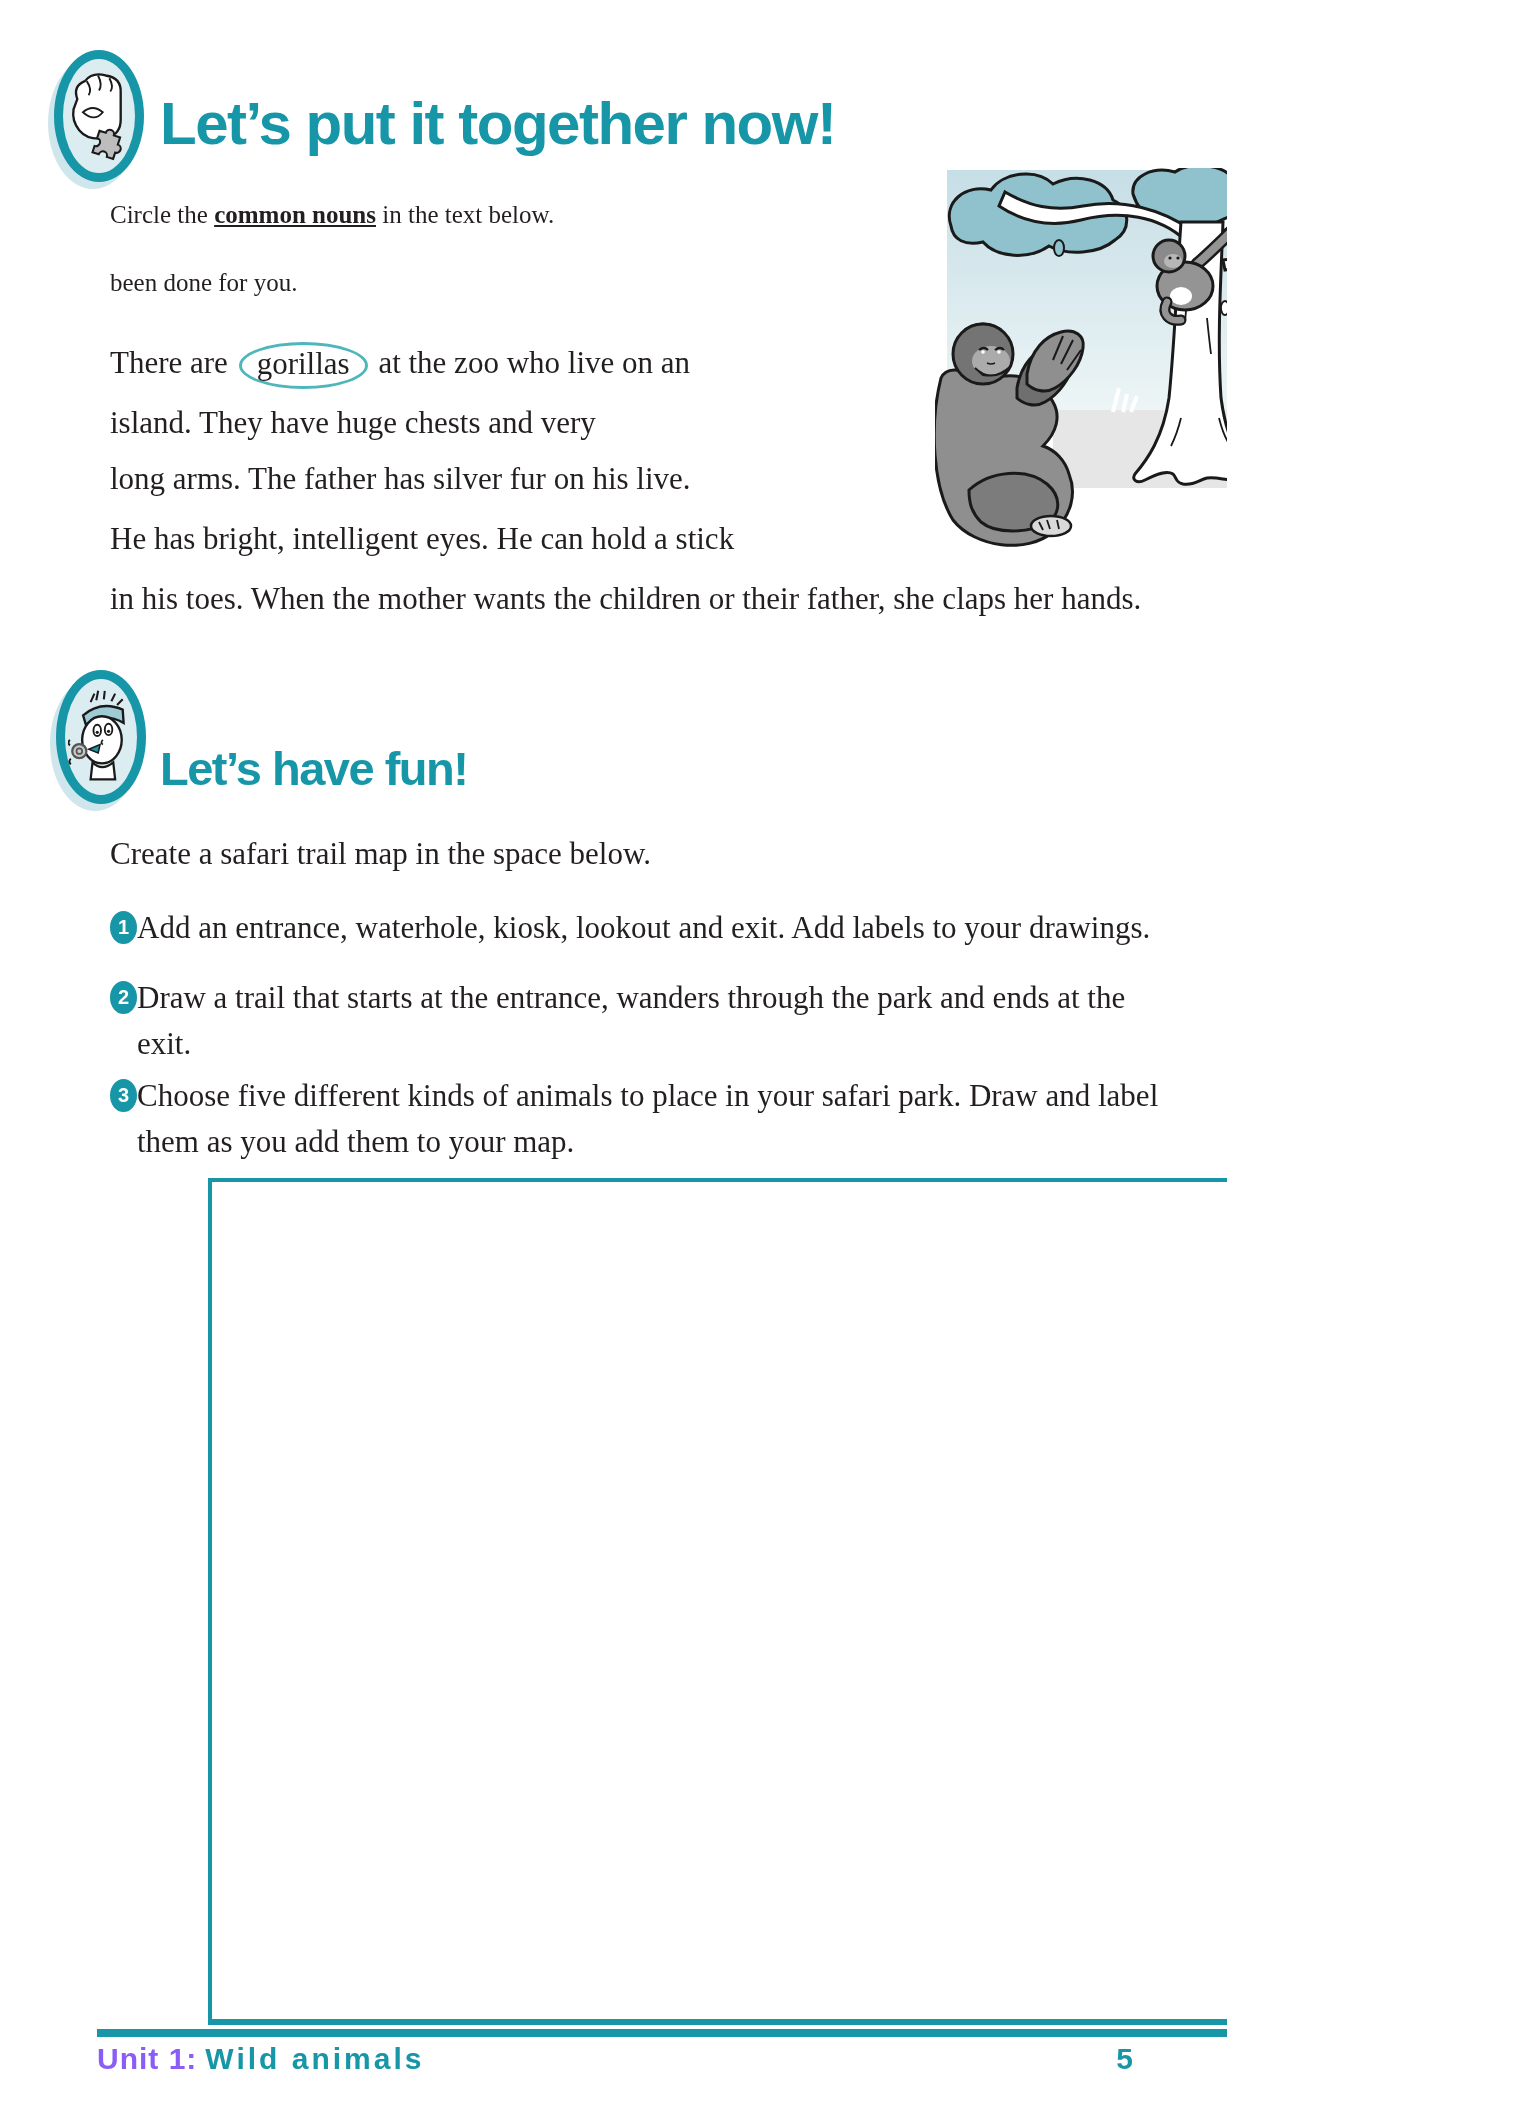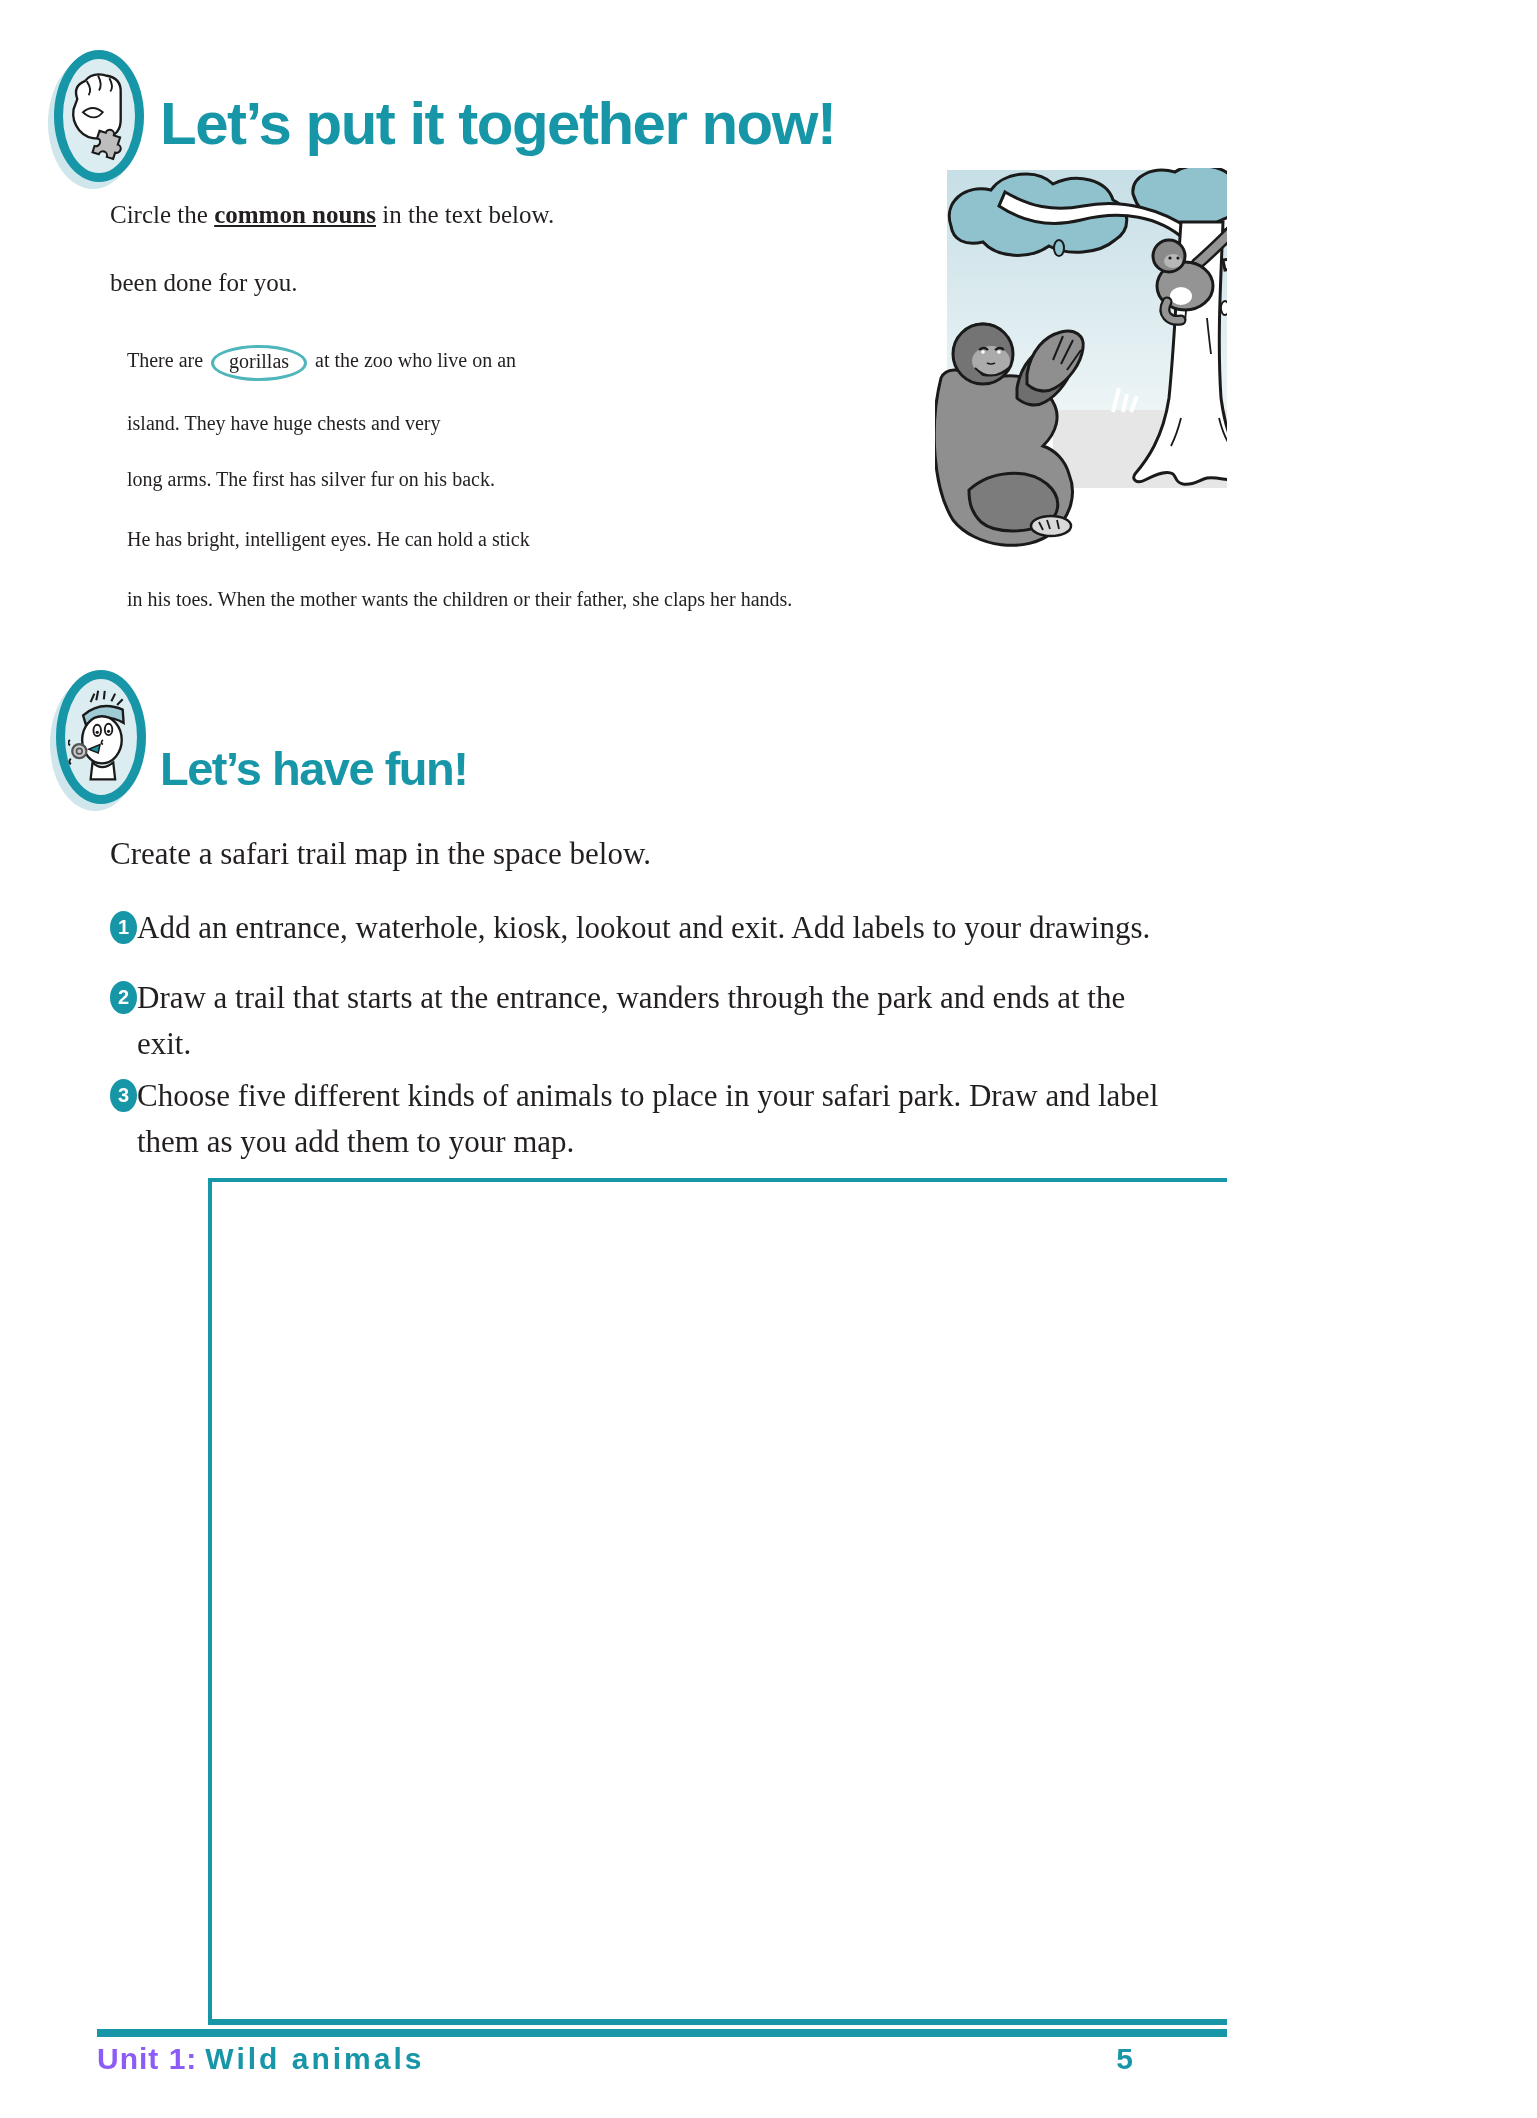--- a/index.html
+++ b/index.html
@@ -10,21 +10,21 @@
         font-weight:bold;color:var(--accent);letter-spacing:-1.5px;line-height:1;}
   .h1a{left:160px;top:94px;font-size:60px;}
   .h1b{left:160px;top:745px;font-size:47px;}
   .icon-ring{position:absolute;box-sizing:border-box;border:9px solid var(--accent);
         border-radius:50%;background:#dcedf1;display:flex;align-items:center;justify-content:center;
         box-shadow:-6px 7px 0 #cfe6ec;}
   .icon1{left:54px;top:50px;width:90px;height:132px;}
   .icon2{left:56px;top:670px;width:90px;height:134px;}
   .instructions{position:absolute;left:110px;top:198px;font-size:25px;line-height:34px;margin:0;}
   .instructions b{font-weight:bold;text-decoration:underline;}
-  .story-line{position:absolute;left:110px;font-size:20px;white-space:nowrap;line-height:38px;margin-left:17px;}
+  .story-line{position:absolute;left:110px;font-size:31px;white-space:nowrap;line-height:38px;}
   .circled{display:inline-block;border:3.5px solid var(--circle);border-radius:50%;
         padding:3px 15px 7px 15px;margin:0 3px;line-height:1;transform:translateY(1px);}
   .illustration{position:absolute;left:935px;top:168px;width:510px;height:392px;}
   .intro{position:absolute;left:110px;top:836px;font-size:31px;margin:0;}
   .step{position:absolute;left:110px;display:flex;align-items:flex-start;}
   .step-1{top:905px;} .step-2{top:975px;} .step-3{top:1073px;}
   .num-badge{flex:none;width:27px;height:33px;margin-top:6px;border-radius:50%;
         background:var(--accent);color:#fff;font-family:"Liberation Sans",sans-serif;
         font-weight:bold;font-size:20px;display:flex;align-items:center;justify-content:center;}
   .step-text{width:1245px;font-size:31px;line-height:46px;}
@@ -56,21 +56,21 @@
       </g>
     </svg>
   </div>
 
   <h1 class="section-heading h1a">Let’s put it together now!</h1>
 
   <p class="instructions"><span>Circle the </span><b>common nouns</b><span> in the text below.</span><br><br><span>been done for you.</span></p>
 
   <div class="story-line" style="top:341px"><span>There are </span><span class="circled">gorillas</span><span> at the zoo who live on an</span></div>
   <div class="story-line" style="top:404px">island. They have huge chests and very</div>
-  <div class="story-line" style="top:460px">long arms. The first has silver fur on his back.</div>
+  <div class="story-line" style="top:460px">long arms. The father has silver fur on his live.</div>
   <div class="story-line" style="top:520px">He has bright, intelligent eyes. He can hold a stick</div>
   <div class="story-line" style="top:580px">in his toes. When the mother wants the children or their father, she claps her hands.</div>
 
   <div class="illustration">
     <svg width="510" height="392" viewBox="0 0 510 392">
       <defs>
         <linearGradient id="sky" x1="0" y1="0" x2="0" y2="1">
           <stop offset="0" stop-color="#c6dee6"></stop>
             <stop offset="1" stop-color="#edf5f6"></stop>
         </linearGradient>

